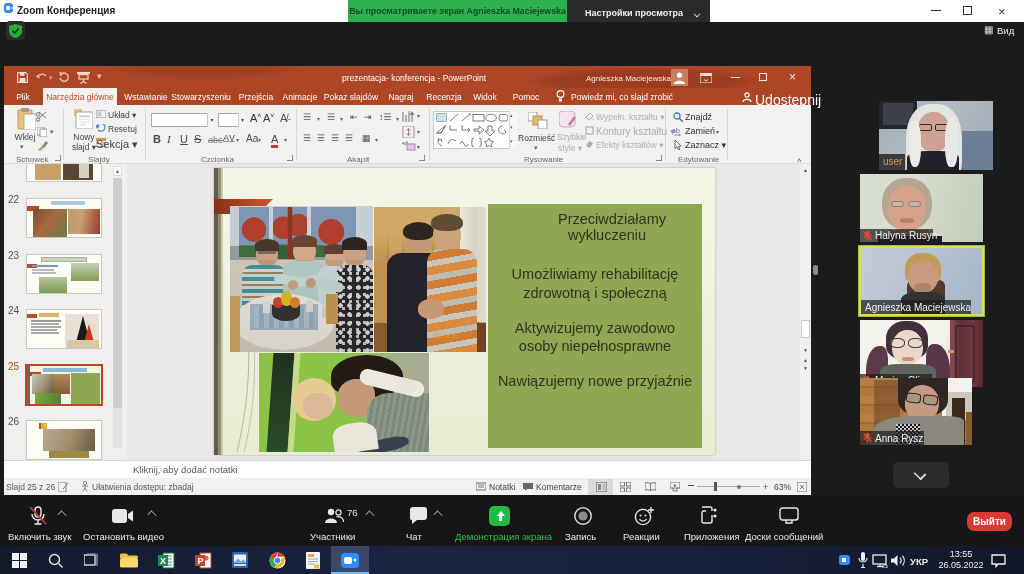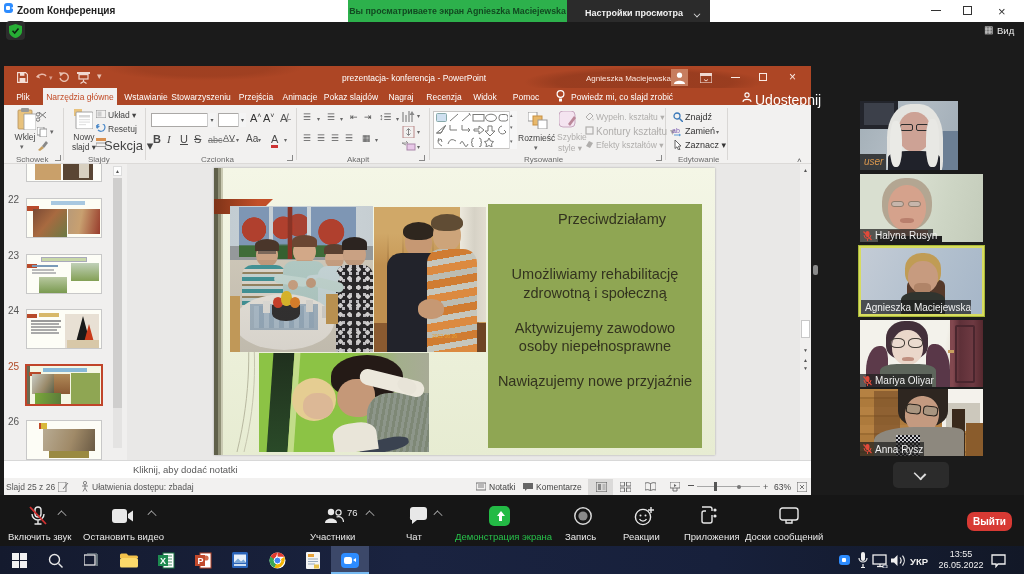--- a/index.html
+++ b/index.html
@@ -153,21 +153,21 @@
 <div class="abs" style="left:108px;top:110px;font-size:8.5px;color:#444;">Układ ▾</div>
 <svg class="abs" style="left:96px;top:124px;" width="10" height="9" viewBox="0 0 10 9">
     <path d="M1 4 A4 4 0 1 1 2 6" stroke="#4a88c8" stroke-width="1.2" fill="none"></path>
     <path d="M0 1 L4 2 L1 5 Z" fill="#4a88c8"></path>
   </svg>
 <div class="abs" style="left:108px;top:124px;font-size:8.5px;color:#444;">Resetuj</div>
 <svg class="abs" style="left:96px;top:138px;" width="10" height="9" viewBox="0 0 10 9">
     <rect x="0" y="0" width="10" height="3" fill="#d89050"></rect>
     <rect x="0" y="5" width="10" height="3.4" fill="none" stroke="#888" stroke-width="0.8"></rect>
   </svg>
-<div class="abs" style="left:104px;top:138px;font-size:13px;color:#444;">Sekcja ▾</div>
+<div class="abs" style="left:96px;top:138px;font-size:11px;color:#444;">Sekcja ▾</div>
 <div class="abs" style="left:88px;top:155px;font-size:8px;color:#6a6a6a;">Slajdy</div>
 
 <div class="abs" style="left:151px;top:113px;width:65px;height:14px;background:#fff;border:1px solid #aaa8a6;"></div>
 <div class="abs" style="left:207px;top:113px;width:9px;height:14px;border-left:1px solid #ccc;background:#f4f4f4;font-size:6px;color:#555;text-align:center;line-height:14px;">▾</div>
 <div class="abs" style="left:218px;top:113px;width:28px;height:14px;background:#fff;border:1px solid #aaa8a6;"></div>
 <div class="abs" style="left:238px;top:113px;width:8px;height:14px;border-left:1px solid #ccc;background:#f4f4f4;font-size:6px;color:#555;text-align:center;line-height:14px;">▾</div>
 <div class="abs" style="left:250px;top:112px;font-size:11px;color:#333;">A<span style="font-size:7px;vertical-align:4px;">˄</span></div>
 <div class="abs" style="left:263px;top:112px;font-size:11px;color:#333;">A<span style="font-size:7px;vertical-align:4px;">˅</span></div>
 <div class="abs" style="left:280px;top:112px;font-size:11px;color:#555;">A̸<span style="font-size:7px;">⌐</span></div>
 <div class="abs" style="left:153px;top:133px;font-size:11px;font-weight:700;color:#4a4a4a;">B</div>
@@ -459,20 +459,21 @@
     <div class="abs" style="left:44px;top:40px;width:30px;height:26px;background:#dcb896;border-radius:45%;"></div>
 
     <div class="abs" style="left:100px;top:22px;width:66px;height:16px;background:#ece8dc;border-radius:10px;transform:rotate(14deg);"></div>
     <div class="abs" style="left:138px;top:26px;width:20px;height:14px;background:#e8e4d8;border-radius:45%;transform:rotate(30deg);"></div>
 
     <div class="abs" style="left:74px;top:70px;width:44px;height:29px;background:#e9e5d9;border-radius:40% 40% 0 0;transform:rotate(-8deg);"></div>
   </div>
 
   <div class="abs" style="left:274px;top:36px;width:214px;height:244px;background:#8fa653;"></div>
   <div class="abs" style="left:291px;top:43px;width:214px;text-align:center;font-size:14.5px;color:#33331f;">Przeciwdziałamy</div>
+  <div class="abs" style="left:286px;top:59px;width:214px;text-align:center;font-size:14.5px;color:#33331f;">wykluczeniu</div>
   <div class="abs" style="left:274px;top:98px;width:214px;text-align:center;font-size:14.5px;color:#33331f;">Umożliwiamy rehabilitację</div>
   <div class="abs" style="left:274px;top:117px;width:214px;text-align:center;font-size:14.5px;color:#33331f;">zdrowotną i społeczną</div>
   <div class="abs" style="left:274px;top:152px;width:214px;text-align:center;font-size:14.5px;color:#33331f;">Aktywizujemy zawodowo</div>
   <div class="abs" style="left:274px;top:170px;width:214px;text-align:center;font-size:14.5px;color:#33331f;">osoby niepełnosprawne</div>
   <div class="abs" style="left:274px;top:205px;width:214px;text-align:center;font-size:14.5px;color:#33331f;">Nawiązujemy nowe przyjaźnie</div>
 </div>
 
 <div class="abs" style="left:800px;top:164px;width:11px;height:296px;background:#f0efee;"></div>
 <div class="abs" style="left:801px;top:166px;width:9px;height:9px;font-size:5px;color:#555;text-align:center;line-height:9px;">▲</div>
 <div class="abs" style="left:801px;top:320px;width:9px;height:18px;background:#fff;border:1px solid #c8c8c8;"></div>
@@ -532,21 +533,21 @@
 <div class="abs" style="left:737px;top:484.5px;width:4px;height:4px;background:#777;border-radius:50%;"></div>
 <div class="abs" style="left:763px;top:482px;font-size:9px;color:#555;">+</div>
 <div class="abs" style="left:774px;top:482px;font-size:8.5px;color:#444;">63%</div>
 <svg class="abs" style="left:797px;top:482px;" width="10" height="10" viewBox="0 0 10 10">
     <rect x="0" y="0" width="10" height="10" fill="none" stroke="#666" stroke-width="1"></rect>
     <path d="M3 3 L7 7 M7 3 L3 7" stroke="#666" stroke-width="0.9"></path>
   </svg>
 
 <div class="abs" style="left:813px;top:265px;width:5px;height:10px;background:#8a8a8a;border-radius:2px;"></div>
 
-<div class="abs" style="left:860px;top:101px;width:98px;height:69px;background:linear-gradient(115deg,#a2aeb6,#b2bcc4 45%,#9fabb5);overflow:hidden;font-style:italic;">
+<div class="abs" style="left:879px;top:101px;width:114px;height:69px;background:linear-gradient(115deg,#a2aeb6,#b2bcc4 45%,#9fabb5);overflow:hidden;">
   <div class="abs" style="left:0;top:0;width:38px;height:28px;background:#23252c;"></div>
   <div class="abs" style="left:4px;top:2px;width:30px;height:22px;background:#3c404a;"></div>
   <div class="abs" style="left:55px;top:30px;width:75px;height:45px;background:#6c7f94;border-radius:20px 12px 0 0;"></div>
   <div class="abs" style="left:27px;top:3px;width:56px;height:80px;background:#e4e4e0;border-radius:42% 42% 28% 28%;"></div>
   <div class="abs" style="left:38px;top:11px;width:33px;height:40px;background:#cda295;border-radius:48%;"></div>
   <div class="abs" style="left:40px;top:23px;width:13px;height:7px;border:1.6px solid #2c2c2c;border-radius:2px;"></div>
   <div class="abs" style="left:56px;top:23px;width:13px;height:7px;border:1.6px solid #2c2c2c;border-radius:2px;"></div>
 
   <div class="abs" style="left:28px;top:50px;width:52px;height:20px;background:#20222a;border-radius:35% 35% 0 0;"></div>
   <div class="abs" style="left:30px;top:20px;width:12px;height:46px;background:#eaeae6;border-radius:40%;"></div>
@@ -598,21 +599,21 @@
   <div class="abs" style="left:20px;top:44px;width:56px;height:23px;background:#5e665c;border-radius:30% 30% 0 0;"></div>
   <div class="abs" style="left:0;top:54px;width:72px;height:13px;background:rgba(30,30,30,.72);"></div>
   <svg class="abs" style="left:3px;top:56px;" width="9" height="10" viewBox="0 0 9 10">
       <rect x="2.5" y="0" width="4" height="6" rx="2" fill="#e04a3a"></rect>
       <path d="M1 4 a3.5 3.5 0 0 0 7 0 M4.5 8 v2" stroke="#e04a3a" fill="none"></path>
       <path d="M0.5 0.5 L8.5 9" stroke="#e04a3a" stroke-width="1.2"></path>
     </svg>
   <div class="abs" style="left:15px;top:55px;font-size:10px;color:#f0f0f0;">Mariya Oliyar</div>
 </div>
 
-<div class="abs" style="left:860px;top:389px;width:123px;height:67px;background:repeating-linear-gradient(#b58142 0 8px,#9c6c32 8px 10px,#ad7a3c 10px 18px);overflow:hidden;">
+<div class="abs" style="left:860px;top:378px;width:112px;height:67px;background:repeating-linear-gradient(#b58142 0 8px,#9c6c32 8px 10px,#ad7a3c 10px 18px);overflow:hidden;">
   <div class="abs" style="left:82px;top:0;width:41px;height:42px;background:#f4f2ec;"></div>
   <div class="abs" style="left:86px;top:14px;width:34px;height:28px;background:#ccc8bc;"></div>
   <div class="abs" style="left:92px;top:20px;width:13px;height:47px;background:#3a2a1c;"></div>
   <div class="abs" style="left:106px;top:34px;width:17px;height:33px;background:#8a5c2c;"></div>
   <div class="abs" style="left:14px;top:2px;width:26px;height:65px;background:#6a4222;opacity:.5;"></div>
   <div class="abs" style="left:38px;top:0px;width:50px;height:38px;background:#2e2620;border-radius:0 0 42% 42%;"></div>
   <div class="abs" style="left:45px;top:7px;width:34px;height:37px;background:#c49a80;border-radius:48%;transform:rotate(7deg);"></div>
   <div class="abs" style="left:46px;top:15px;width:15px;height:10px;border:1.8px solid #29231d;border-radius:32%;transform:rotate(7deg);background:rgba(120,140,130,.35);"></div>
   <div class="abs" style="left:63px;top:17px;width:15px;height:10px;border:1.8px solid #29231d;border-radius:32%;transform:rotate(7deg);background:rgba(120,140,130,.35);"></div>
   <div class="abs" style="left:14px;top:38px;width:90px;height:29px;background:#8d887e;border-radius:45% 18% 0 0;"></div>

